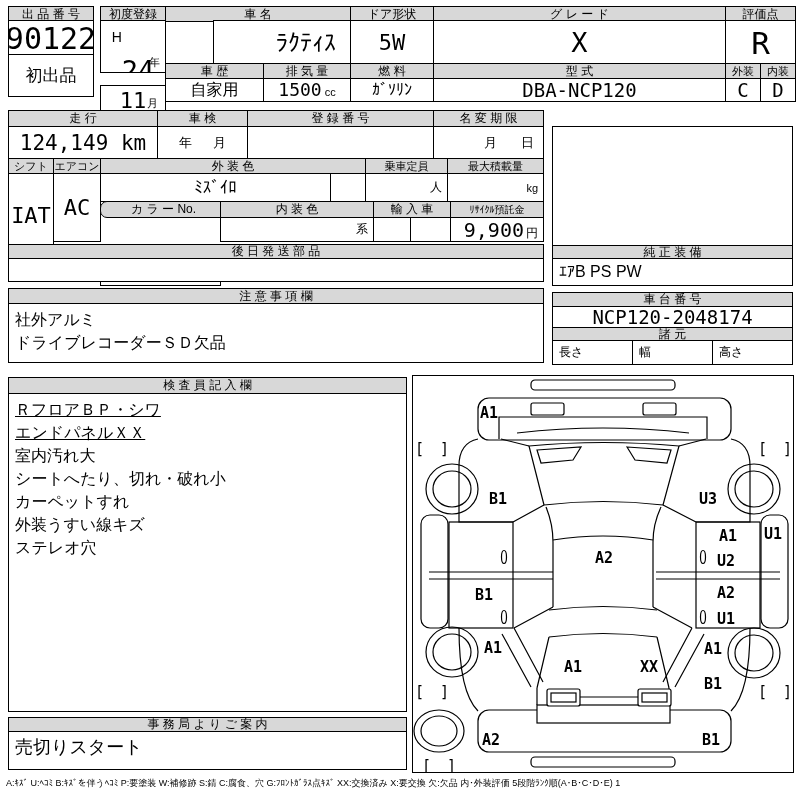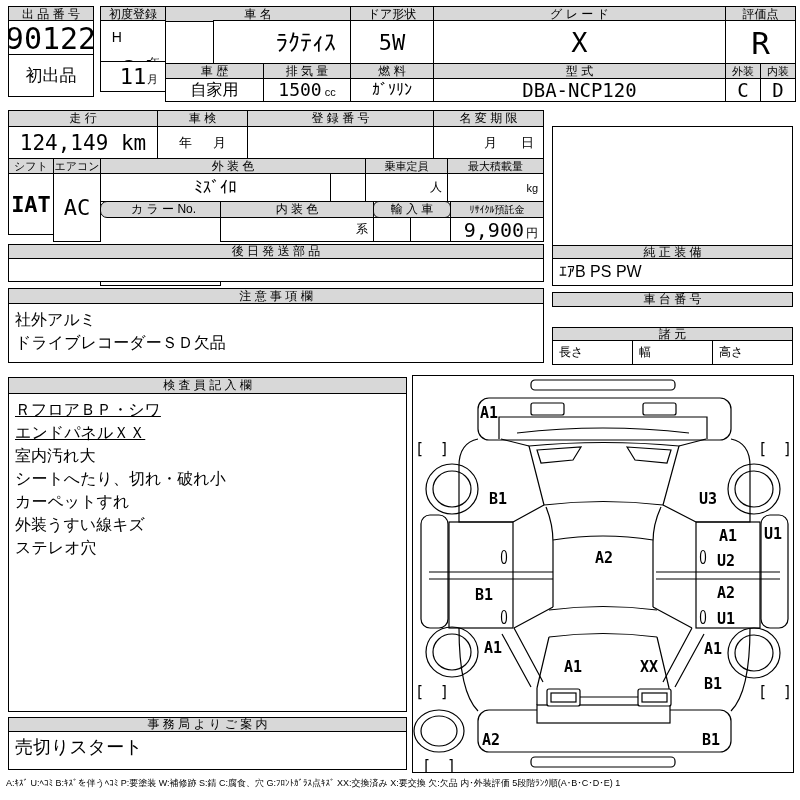--- a/index.html
+++ b/index.html
@@ -31,21 +31,21 @@
   <div class="hd" style="left:8px;top:6px;width:86px;height:16px;">出 品 番 号</div>
   <div class="vl mono" style="left:8px;top:20px;width:86px;height:36px;font-size:30px;">90122</div>
   <div class="vl" style="left:8px;top:54px;width:86px;height:43px;font-size:17px;">初出品</div>
 
   <div class="hd" style="left:100px;top:6px;width:66px;height:16px;">初度登録</div>
   <div class="vl" style="left:100px;top:20px;width:66px;height:53px;">
     <span style="font-size:14px;align-self:flex-start;margin-top:8px;">H</span>
     <span class="mono" style="font-size:27px;margin-top:48px;">24</span>
     <span style="position:absolute;right:5px;bottom:2px;font-size:11px;">年</span>
   </div>
-  <div class="vl" style="left:100px;top:61px;width:66px;height:31px;text-align:right;">
+  <div class="vl" style="left:100px;top:85px;width:66px;height:31px;text-align:right;">
     <span class="mono" style="font-size:22px;">11</span>
     <span style="position:absolute;right:7px;bottom:4px;font-size:11px;">月</span>
   </div>
 
   <div class="hd" style="left:165px;top:6px;width:186px;height:16px;">車  名</div>
   <div class="vl" style="left:165px;top:20px;width:186px;height:45px;font-size:24px;margin-left:48px;">ﾗｸﾃｨｽ</div>
   <div class="hd" style="left:165px;top:63px;width:99px;height:17px;">車 歴</div>
   <div class="vl" style="left:165px;top:78px;width:99px;height:24px;font-size:16px;">自家用</div>
   <div class="hd" style="left:263px;top:63px;width:88px;height:17px;">排 気 量</div>
   <div class="vl base" style="left:263px;top:78px;width:88px;height:24px;">
@@ -79,37 +79,37 @@
   </div>
   <div class="hd" style="left:247px;top:110px;width:187px;height:17px;">登 録 番 号</div>
   <div class="vl" style="left:247px;top:126px;width:187px;height:33px;"></div>
   <div class="hd" style="left:433px;top:110px;width:111px;height:17px;">名 変 期 限</div>
   <div class="vl" style="left:433px;top:126px;width:111px;height:33px;justify-content:flex-end;gap:24px;padding-right:9px;font-size:13px;">
     <span>月</span>
     <span>日</span>
   </div>
 
   <div class="hd" style="left:8px;top:158px;width:46px;height:16px;font-size:11px;">シフト</div>
-  <div class="vl mono" style="left:8px;top:173px;width:46px;height:62px;font-size:22px;font-weight:bold;">IAT</div>
+  <div class="vl mono" style="left:8px;top:173px;width:46px;height:84px;font-size:22px;">IAT</div>
   <div class="hd" style="left:53px;top:158px;width:48px;height:16px;font-size:11px;">エアコン</div>
   <div class="vl mono" style="left:53px;top:173px;width:48px;height:69px;font-size:22px;">AC</div>
 
   <div class="hd" style="left:100px;top:158px;width:266px;height:16px;">外 装 色</div>
   <div class="vl" style="left:100px;top:173px;width:231px;height:29px;font-size:17px;">ﾐｽﾞｲﾛ</div>
   <div class="vl" style="left:330px;top:173px;width:36px;height:29px;"></div>
   <div class="hd" style="left:365px;top:158px;width:83px;height:16px;font-size:11px;">乗車定員</div>
   <div class="vl rt" style="left:365px;top:173px;width:83px;height:29px;font-size:12px;">人</div>
   <div class="hd" style="left:447px;top:158px;width:97px;height:16px;font-size:11px;">最大積載量</div>
   <div class="vl rt" style="left:447px;top:173px;width:97px;height:29px;font-size:11px;">kg</div>
 
   <div class="hd" style="left:100px;top:201px;width:127px;height:17px;border-radius:7px;">カ ラ ー No.</div>
   <div class="vl mono" style="left:100px;top:217px;width:121px;height:25px;font-size:20px;margin-top:44px;">8S7</div>
   <div class="hd" style="left:220px;top:201px;width:154px;height:17px;">内 装 色</div>
   <div class="vl rt" style="left:220px;top:217px;width:154px;height:25px;font-size:12px;">系</div>
-  <div class="hd" style="left:373px;top:201px;width:78px;height:17px;border-radius:6px;">輸 入 車</div>
+  <div class="hd" style="left:373px;top:201px;width:78px;height:17px;">輸 入 車</div>
   <div class="vl" style="left:373px;top:217px;width:38px;height:25px;"></div>
   <div class="vl" style="left:410px;top:217px;width:41px;height:25px;"></div>
   <div class="hd" style="left:450px;top:201px;width:94px;height:17px;font-size:10px;">ﾘｻｲｸﾙ預託金</div>
   <div class="vl base rt" style="left:450px;top:217px;width:94px;height:25px;">
     <span class="mono" style="font-size:20px;">9,900</span>
     <span style="font-size:12px;margin-left:2px;">円</span>
   </div>
 
   <div class="hd" style="left:8px;top:244px;width:536px;height:15px;">後 日 発 送 部 品</div>
   <div class="vl" style="left:8px;top:258px;width:536px;height:24px;"></div>
@@ -119,20 +119,21 @@
     <div class="note-line">社外アルミ</div>
     <div class="note-line">ドライブレコーダーＳＤ欠品</div>
   </div>
 
   <div class="hd" style="left:552px;top:128px;width:241px;height:17px;">セ ー ル ス ポ イ ン ト</div>
   <div class="vl" style="left:552px;top:126px;width:241px;height:120px;"></div>
   <div class="hd" style="left:552px;top:245px;width:241px;height:14px;">純 正 装 備</div>
   <div class="vl lf" style="left:552px;top:258px;width:241px;height:28px;font-size:16px;">ｴｱB PS PW</div>
 
   <div class="hd" style="left:552px;top:292px;width:241px;height:15px;">車 台 番 号</div>
+  <div class="vl mono" style="left:552px;top:306px;width:241px;height:22px;font-size:19px;">NCP120-2048174</div>
   <div class="hd" style="left:552px;top:327px;width:241px;height:14px;">諸 元</div>
   <div class="vl lf" style="left:552px;top:340px;width:81px;height:25px;font-size:12px;justify-content:flex-start;">長さ</div>
   <div class="vl lf" style="left:632px;top:340px;width:81px;height:25px;font-size:12px;justify-content:flex-start;">幅</div>
   <div class="vl lf" style="left:712px;top:340px;width:81px;height:25px;font-size:12px;justify-content:flex-start;">高さ</div>
 
   <div class="hd" style="left:8px;top:377px;width:399px;height:17px;">検 査 員 記 入 欄</div>
   <div class="bx" style="left:8px;top:393px;width:399px;height:319px;padding-top:4px;">
     <div class="insp-line u">ＲフロアＢＰ・シワ</div>
     <div class="insp-line u">エンドパネルＸＸ</div>
     <div class="insp-line">室内汚れ大</div>

